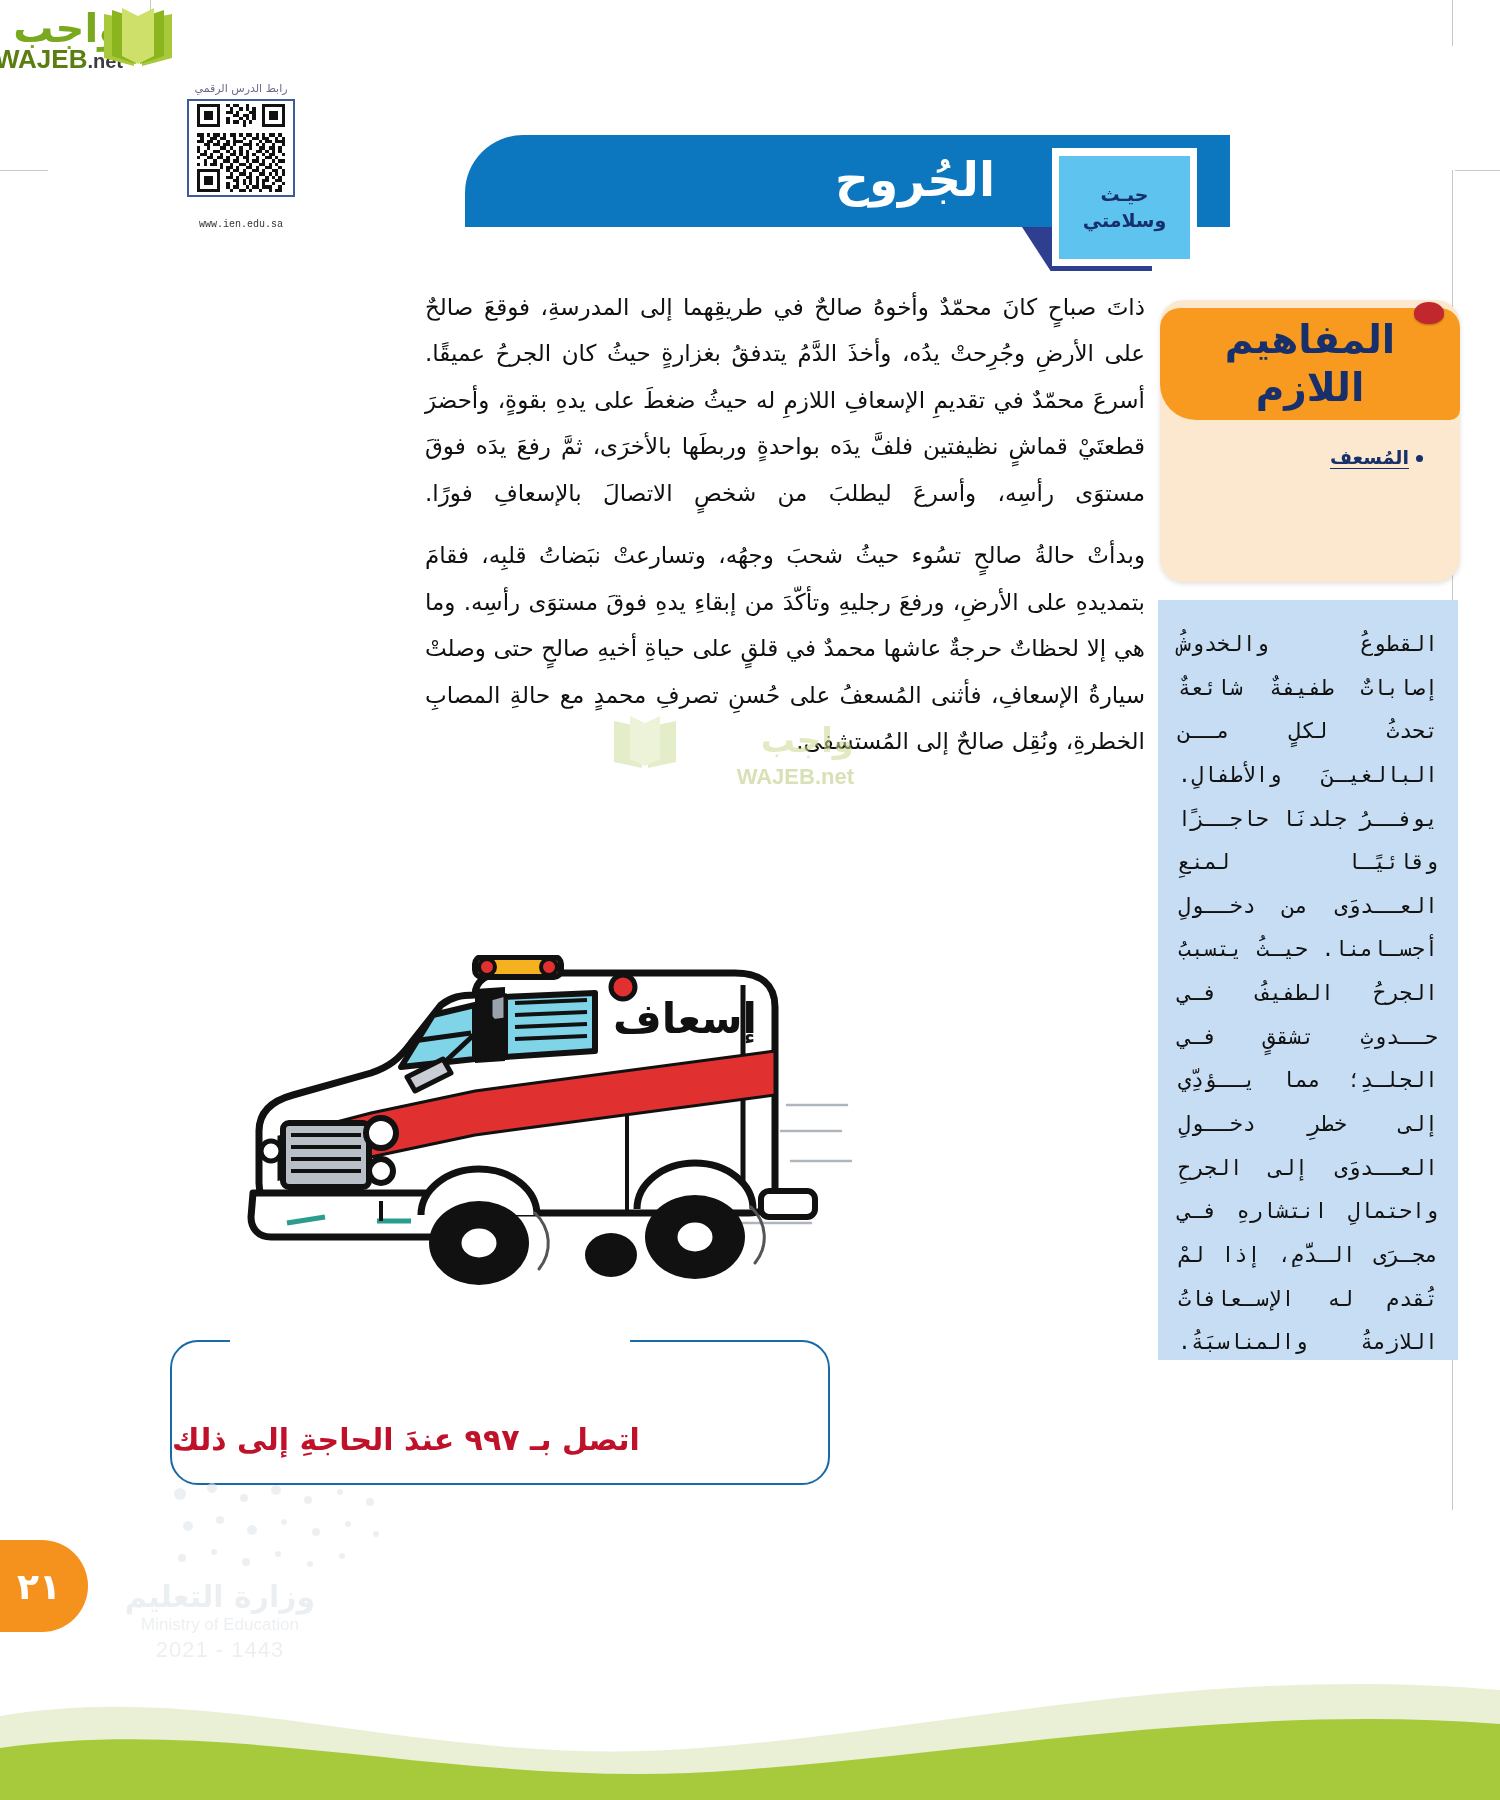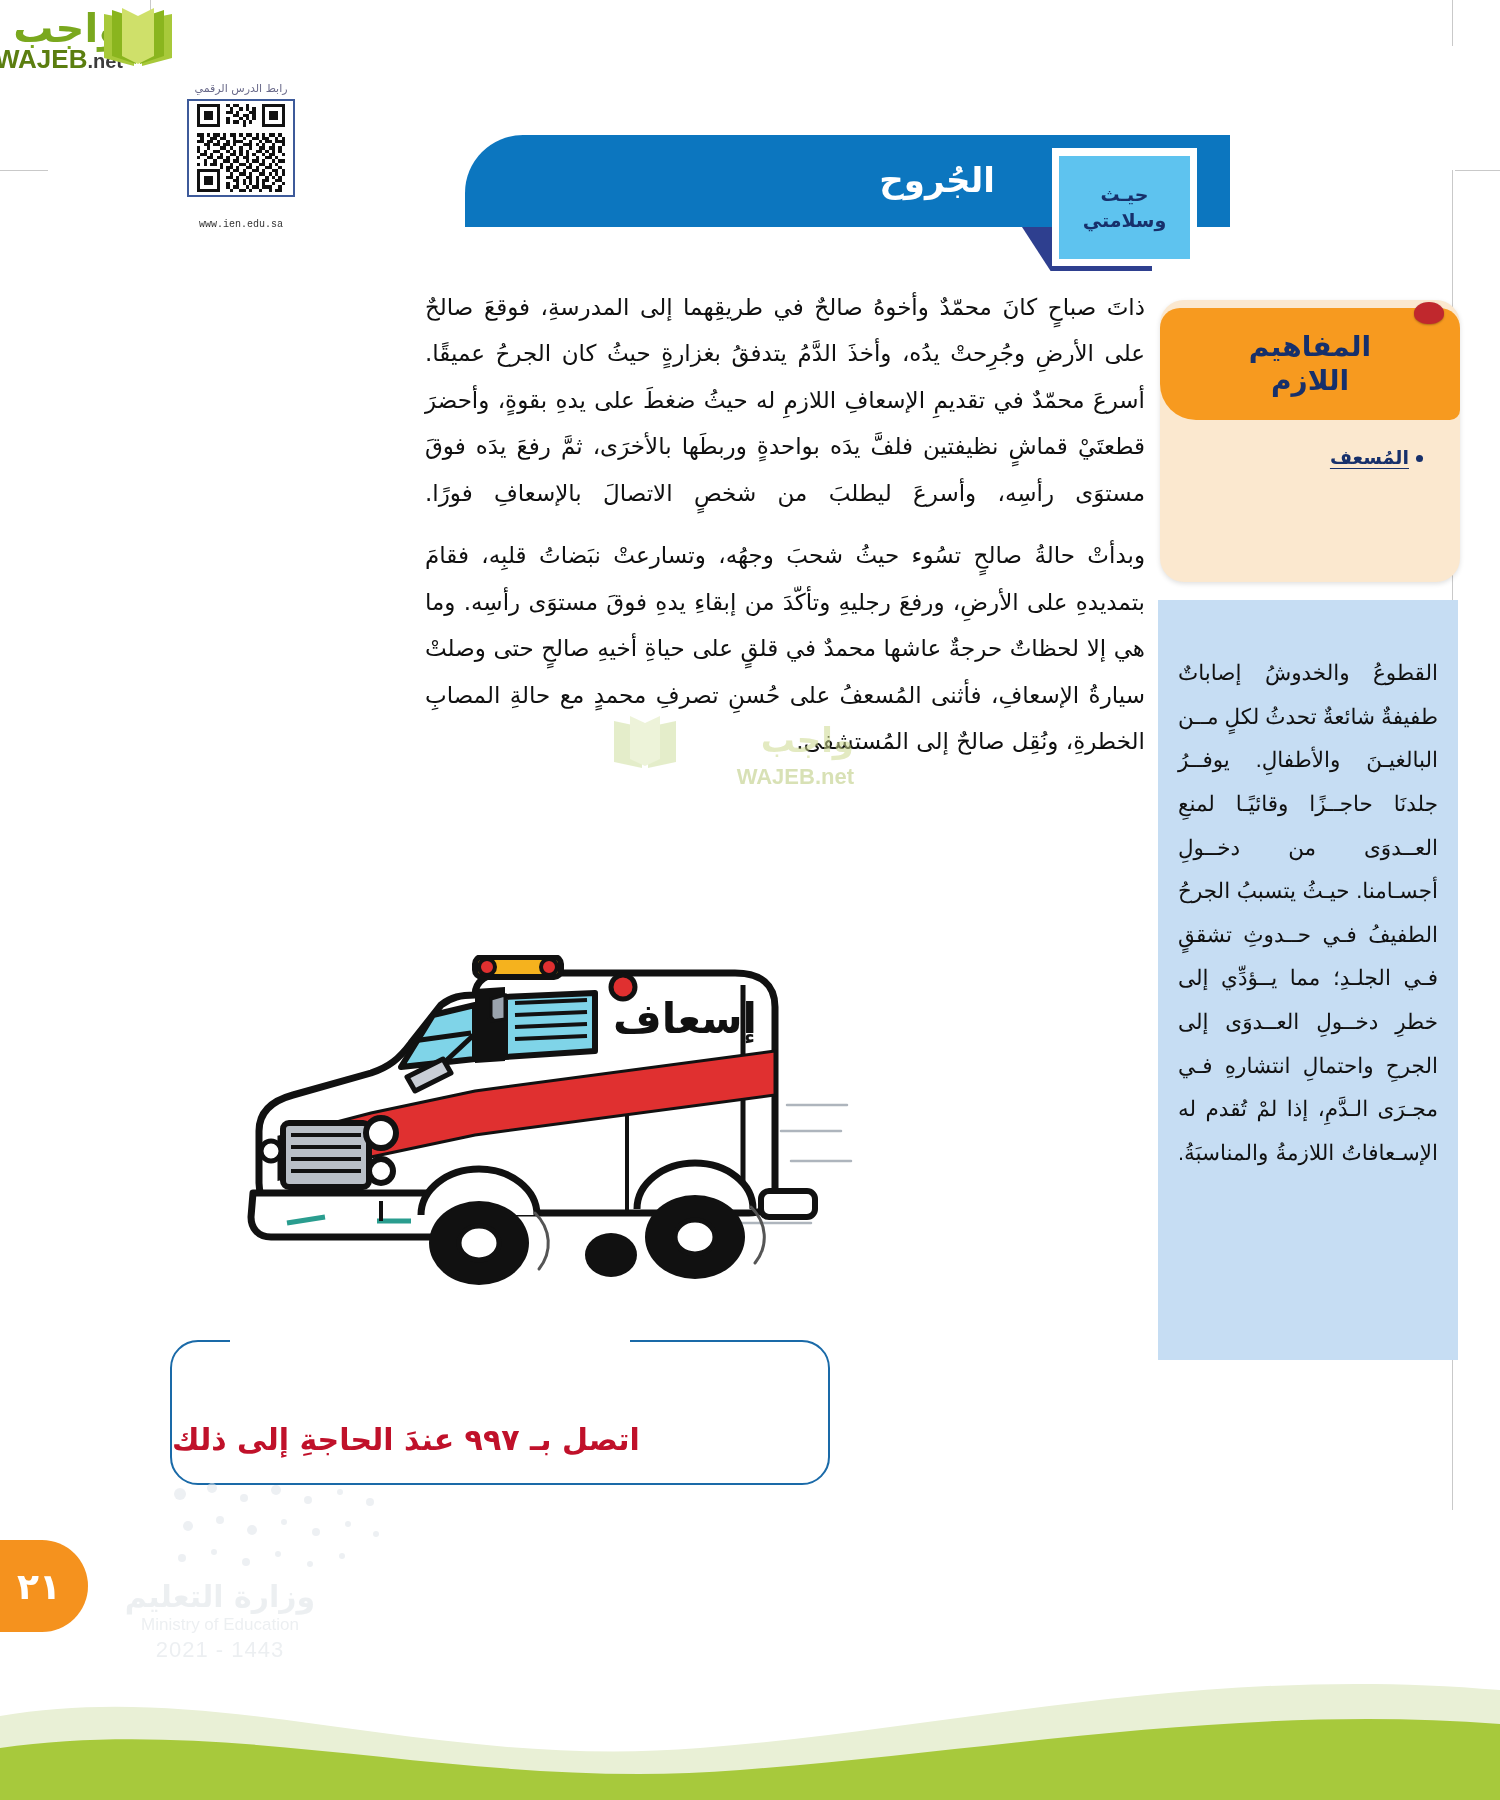--- a/index.html
+++ b/index.html
@@ -52,21 +52,21 @@
 
   
   #title-bar {
     position:absolute; left:465px; top:135px; width:620px; height:92px;
     background:#0c76bf;
     border-top-right-radius:0; border-top-left-radius:58px;
     border-bottom-left-radius:0;
   }
   #title-bar .title-text {
     position:absolute; right:90px; top:50%; transform:translateY(-52%);
-    color:#ffffff; font-size:34px; font-weight:bold; direction:rtl;
+    color:#ffffff; font-size:47px; font-weight:bold; direction:rtl;
     font-family:"DejaVu Sans", sans-serif; white-space:nowrap;
   }
   
   #title-band {
     position:absolute; left:1000px; top:135px; width:230px; height:92px;
     background:#0c76bf;
   }
   
   #title-notch {
     position:absolute; left:1022px; top:227px; width:130px; height:44px;
@@ -95,40 +95,39 @@
   
   #right-col {
     position:absolute; right:42px; top:600px; width:300px; height:760px;
     background:#c6ddf3;
     border-top-left-radius:0;
   }
   #right-col .col-text {
     padding:24px 20px 18px 20px;
     font-size:21.5px; line-height:2.03; color:#111;
     direction:rtl; text-align:justify; text-align-last:justify;
-    font-family:Liberation Sans, sans-serif;
-    margin-top:28px;
+    font-family:Liberation Mono, monospace;
   }
 
   
   #concepts-card {
     position:absolute; right:40px; top:300px; width:300px; height:282px;
     background:#fbe8cf; border-radius:24px;
     box-shadow:0 2px 5px rgba(0,0,0,.12);
     overflow:hidden;
   }
   #concepts-header {
     position:absolute; left:0; right:0; top:8px; height:112px;
     background:#f79a1f;
     border-top-left-radius:20px; border-top-right-radius:20px;
     border-bottom-left-radius:36px; border-bottom-right-radius:10px;
     display:flex; align-items:center; justify-content:center;
   }
   #concepts-header .ch-text {
-    color:#17306b; font-size:28px; font-weight:bold; line-height:1.22;
+    color:#17306b; font-size:39px; font-weight:bold; line-height:1.22;
     text-align:center; direction:rtl; font-family:"DejaVu Sans", sans-serif;
   }
   #concepts-pin {
     position:absolute; right:16px; top:2px; width:30px; height:22px;
     background:#c0282d; border-radius:50% 50% 46% 46%;
     box-shadow:0 1px 2px rgba(0,0,0,.3);
   }
   #concepts-list {
     position:absolute; right:37px; left:18px; top:146px;
     direction:rtl; font-family:"DejaVu Sans", sans-serif;

